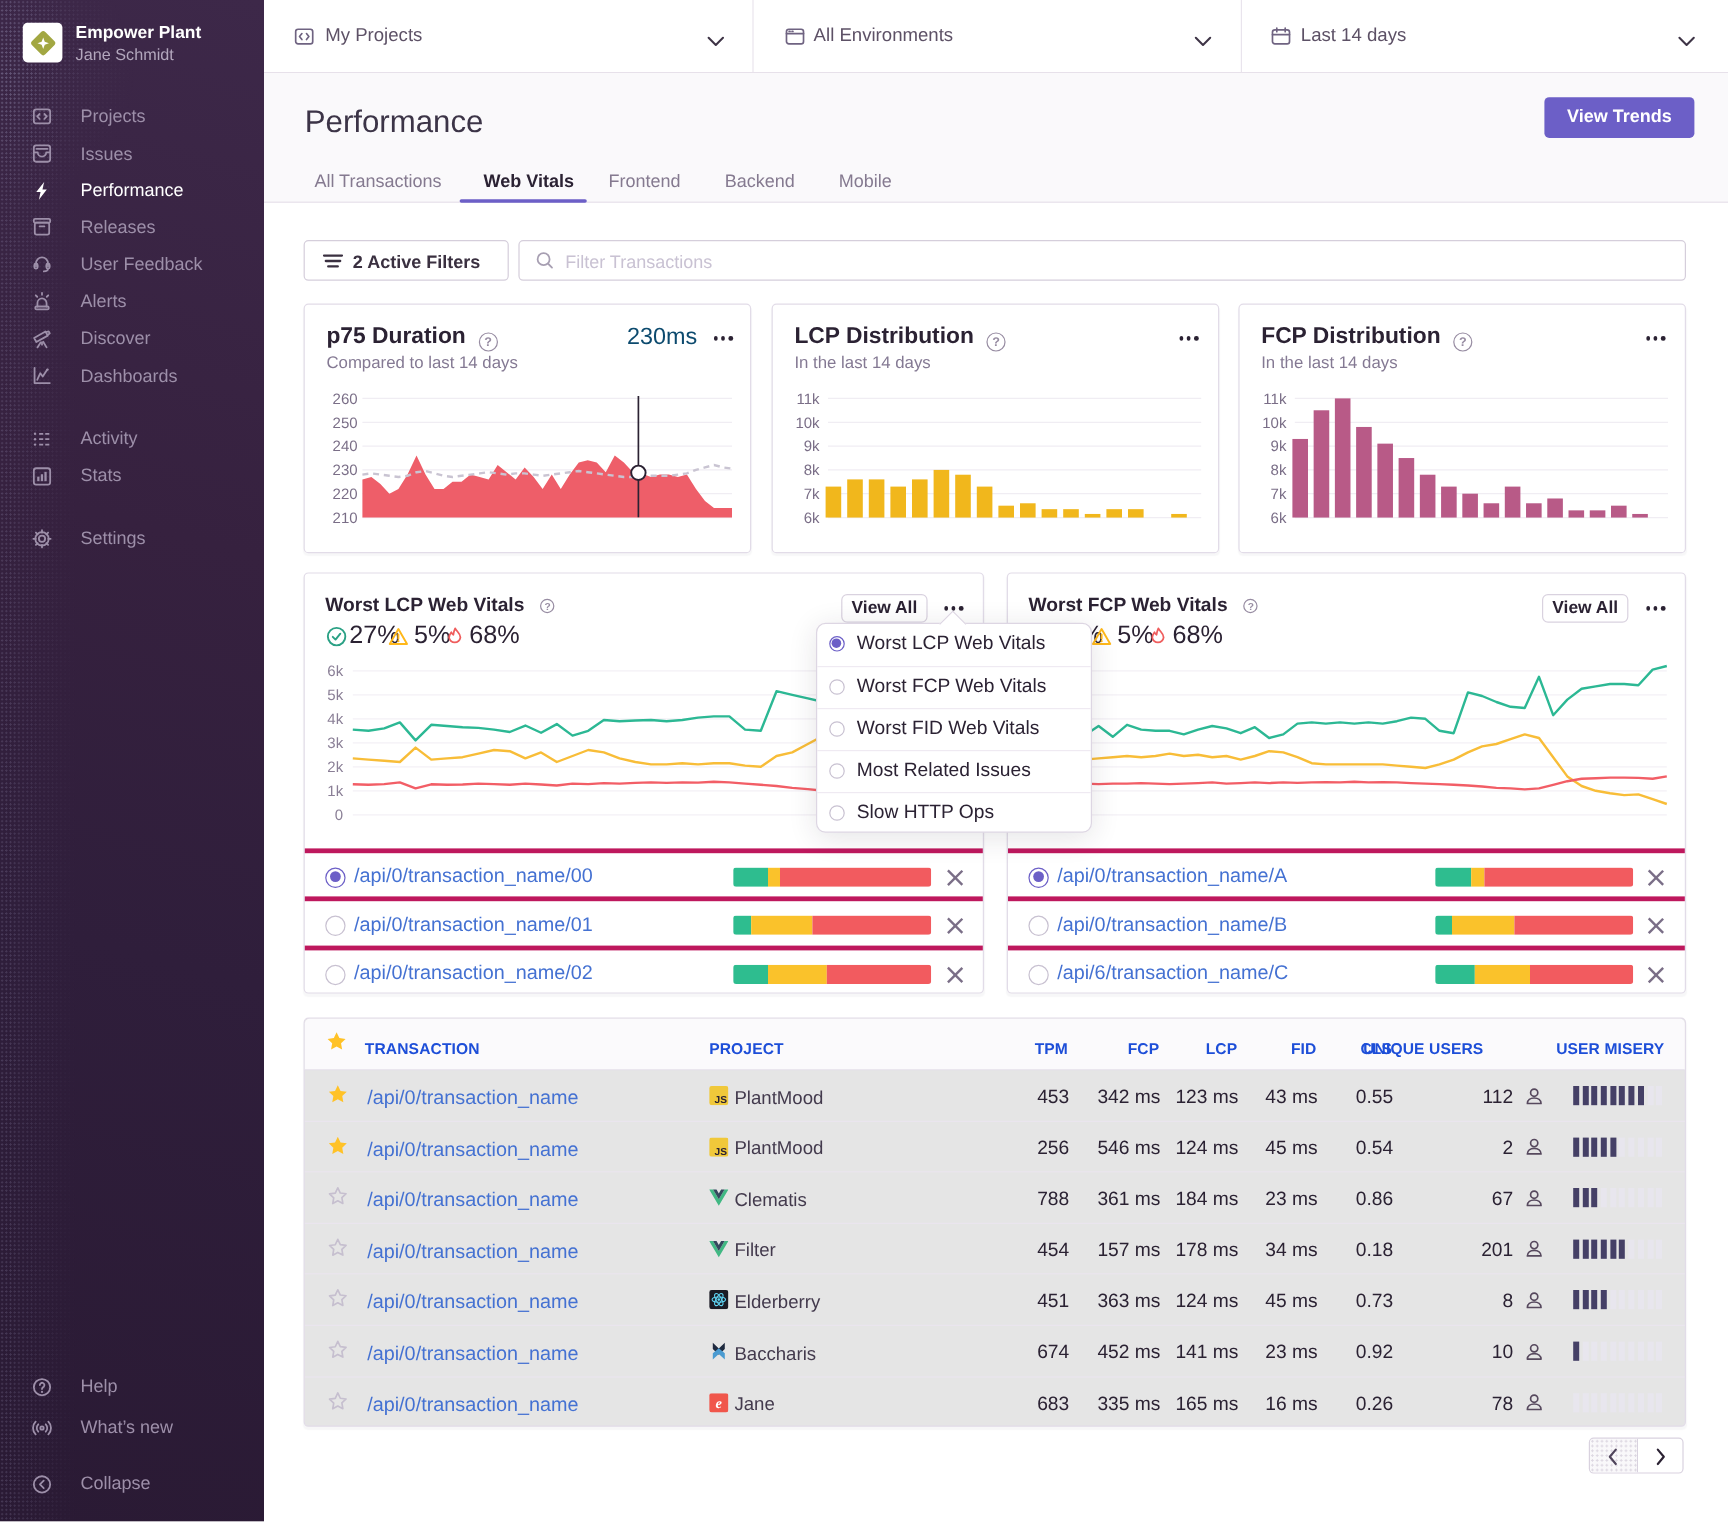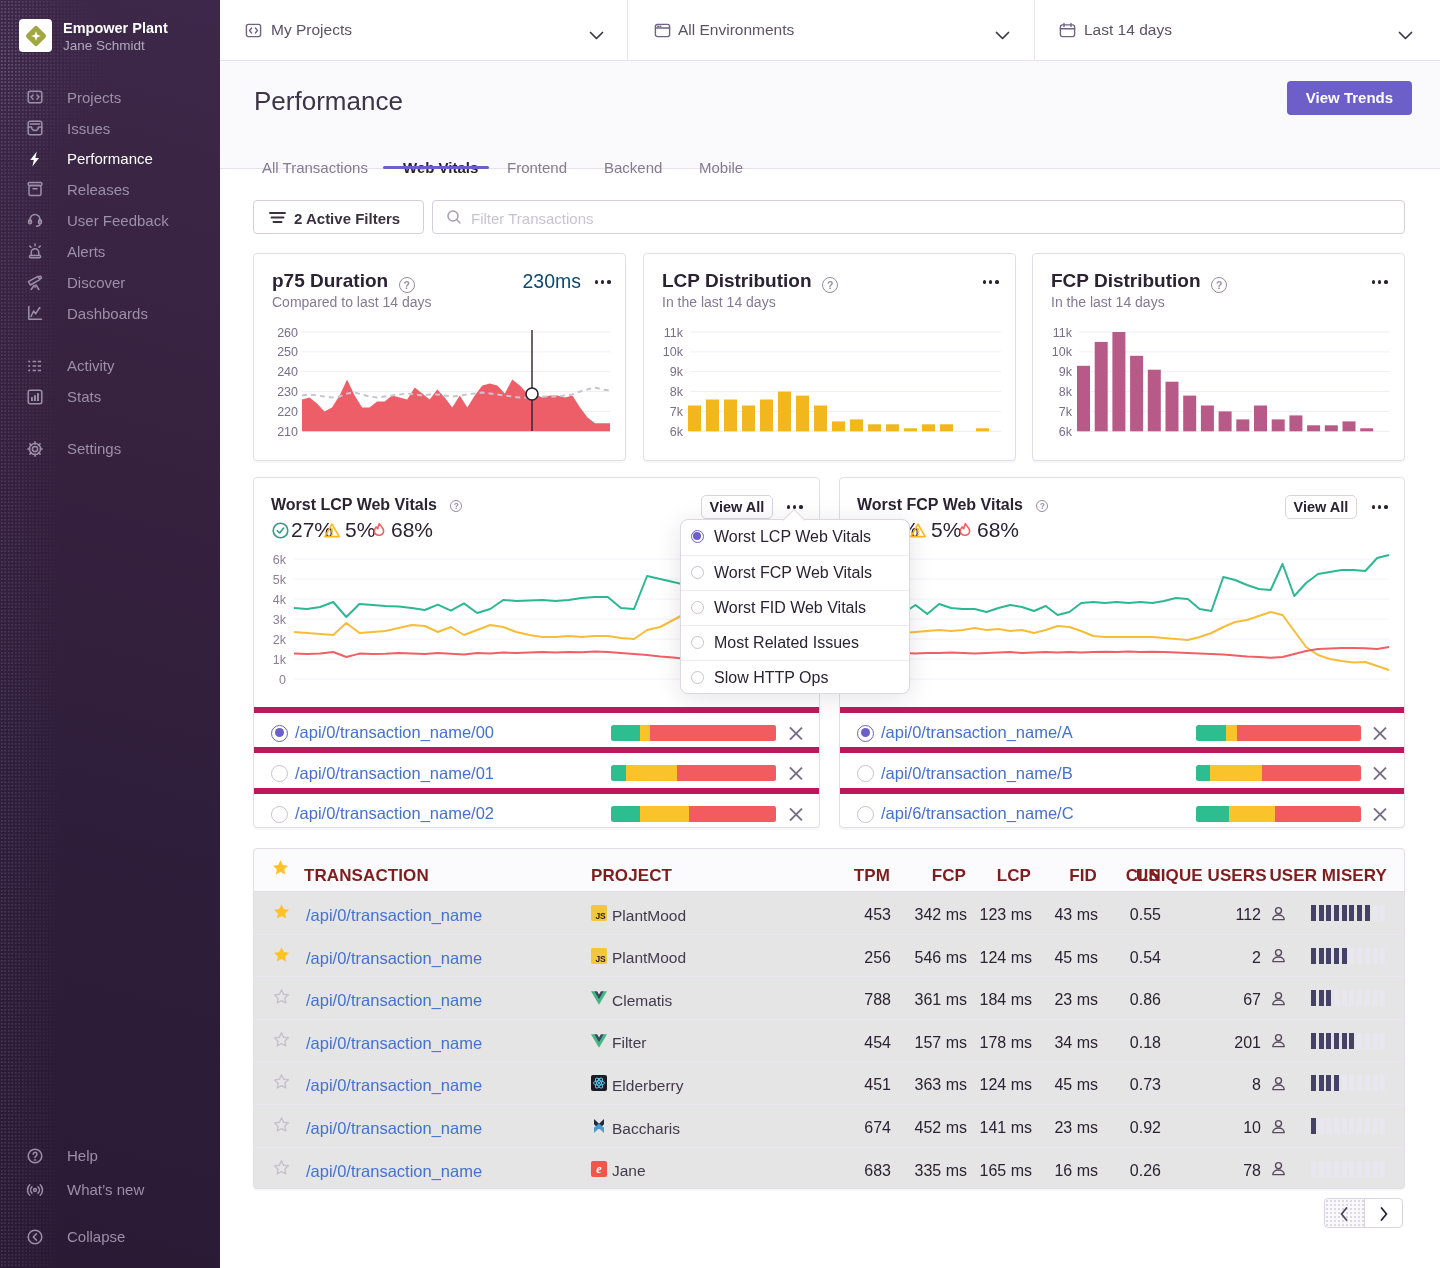--- a/index.html
+++ b/index.html
@@ -33,21 +33,21 @@
 
 #topbar { position:absolute; left:220px; top:0; width:1220px; height:61px; background:#fff; border-bottom:1px solid #e7e1ea; }
 .tb-txt { position:absolute; top:21px; font-size:15.5px; color:#5d5166; }
 .tb-div { position:absolute; top:0; width:1px; height:60px; background:#e9e4ed; }
 
 
 #header { position:absolute; left:220px; top:61px; width:1220px; height:108px; background:#faf9fb; border-bottom:1px solid #e7e1ea; }
 #ptitle { position:absolute; left:254px; top:88px; font-size:26px; line-height:26px; font-weight:400; color:#3c3447; }
 #viewtrends { position:absolute; left:1287px; top:81px; width:125px; height:34px; background:#6c5fc7; border-radius:4px;
   color:#fff; font-size:15px; font-weight:700; text-align:center; line-height:34px; }
-.tab { position:absolute; top:159px; font-size:15px; color:#857a90; }
+.tab { position:absolute; top:143px; font-size:15px; color:#857a90; }
 .tab.active { color:#2b2233; font-weight:600; }
 #tabline { position:absolute; left:383px; top:166px; width:106px; height:3px; background:#6c5fc7; border-radius:2px; }
 
 
 #filterbtn { position:absolute; left:253px; top:200px; width:171px; height:34px; background:#fff; border:1px solid #d5cedb; border-radius:4px; }
 #filterbtn span { position:absolute; left:40px; top:9px; font-size:15px; font-weight:700; color:#3a3040; }
 #searchbox { position:absolute; left:432px; top:200px; width:973px; height:34px; background:#fff; border:1px solid #d5cedb; border-radius:4px; }
 #searchbox span { position:absolute; left:38px; top:9px; font-size:15px; color:#c9c2d3; }
 
 
@@ -59,21 +59,21 @@
 .dots { position:absolute; width:22px; height:5px; }
 .dots i { position:absolute; top:1px; width:3.7px; height:3.7px; border-radius:50%; background:#2b2233; }
 .dots i:nth-child(1){left:0} .dots i:nth-child(2){left:6.3px} .dots i:nth-child(3){left:12.6px}
 .help { display:inline-block; width:16px; height:16px; border:1.4px solid #978ca2; border-radius:50%; color:#978ca2;
   font-size:10.5px; font-weight:700; text-align:center; line-height:14px; vertical-align:-1.5px; }
 
 
 .viewall { position:absolute; width:72px; height:24px; border:1px solid #d9d2df; border-radius:5px; background:#fff;
   font-size:14.5px; font-weight:700; color:#2b2233; text-align:center; line-height:22px; }
 .pctrow { position:absolute; font-size:21px; line-height:16px; color:#2b2233; }
-.trow { position:absolute; width:565px; height:40.5px; border-top:6px solid #be185d; }
+.trow { position:absolute; width:565px; height:40.5px; border-top:4px solid #be185d; }
 .trow .radio { position:absolute; left:18px; top:12px; }
 .trow a { position:absolute; left:41px; top:10.5px; font-size:16.5px; color:#4471d2; text-decoration:none; }
 .radio { width:17px; height:17px; border-radius:50%; border:1.5px solid #c8c1d1; background:#fff; }
 .radio.sel { border:1.5px solid #6c5fc7; }
 .radio.sel::after { content:""; display:block; width:9px; height:9px; border-radius:50%; background:#6c5fc7; margin:2.5px; }
 .vbar { position:absolute; top:12px; width:165px; height:16px; border-radius:2.5px; overflow:hidden; display:flex; }
 .xicon { position:absolute; top:13px; width:15px; height:15px; }
 .xicon::before, .xicon::after { content:""; position:absolute; left:6.7px; top:-1px; width:1.6px; height:17px; background:#7a6e87; }
 .xicon::before { transform:rotate(45deg); } .xicon::after { transform:rotate(-45deg); }
 
@@ -84,21 +84,21 @@
 #dropdown .item:first-child { border-top:none; }
 #dropdown .item .radio { position:absolute; left:10px; top:10px; width:13px; height:13px; }
 #dropdown .item .radio.sel::after { width:8px; height:8px; margin:1px; }
 #dropdown .item span { position:absolute; left:33px; top:8px; font-size:16px; color:#2b2233; }
 #notch { position:absolute; left:786px; top:512px; width:16px; height:16px; background:#fff;
   border-left:1px solid #ddd6e3; border-top:1px solid #ddd6e3; transform:rotate(45deg); z-index:11; }
 
 
 #table { position:absolute; left:253px; top:848px; width:1152px; height:341px; background:#e5e5e5; border:1px solid #e2dce8; border-radius:4px; box-shadow:0 2px 1px rgba(60,40,80,0.04); }
 #thead { position:absolute; left:0; top:0; width:100%; height:43px; background:#fbfafc; border-bottom:1px solid #e2dce8; border-radius:4px 4px 0 0; }
-.th { position:absolute; top:16px; font-size:17px; font-weight:700; color:#7f1d1d; letter-spacing:0.1px; white-space:nowrap; }
+.th { position:absolute; top:16px; font-size:13px; font-weight:700; color:#1d4ed8; letter-spacing:0.1px; white-space:nowrap; }
 .row { position:absolute; left:0; width:100%; height:42.6px; border-bottom:1px solid #eae5ee; }
 .row:last-child { border-bottom:none; }
 .row a { position:absolute; left:52px; top:14px; font-size:16.5px; color:#4471d2; text-decoration:none; }
 .cell { position:absolute; top:15px; font-size:16px; line-height:16px; color:#2b2233; text-align:right; }
 .pname { position:absolute; left:358px; top:14.5px; font-size:15.5px; color:#433a4d; }
 .picon { position:absolute; left:337px; top:13px; width:16px; height:16px; }
 .misery { position:absolute; left:1057px; top:13px; display:flex; gap:2.7px; }
 .misery i { width:5px; height:16px; background:#e8e6ee; }
 .misery i.f { background:#454066; }
 

